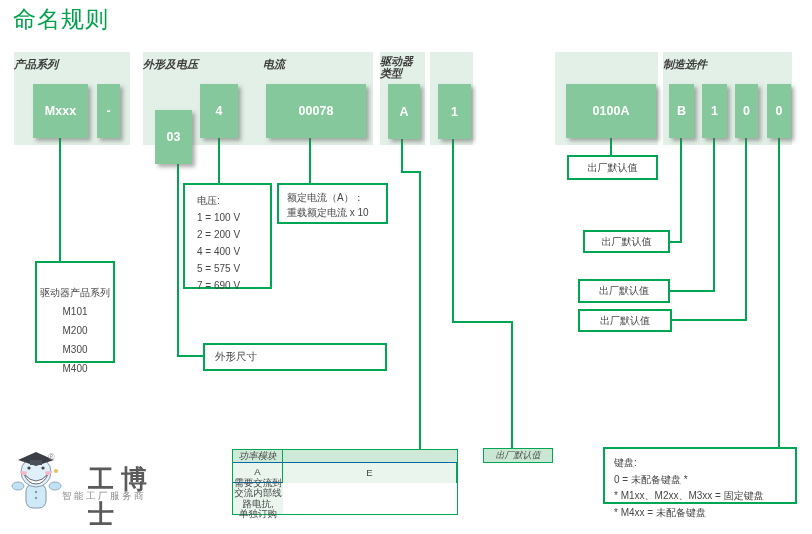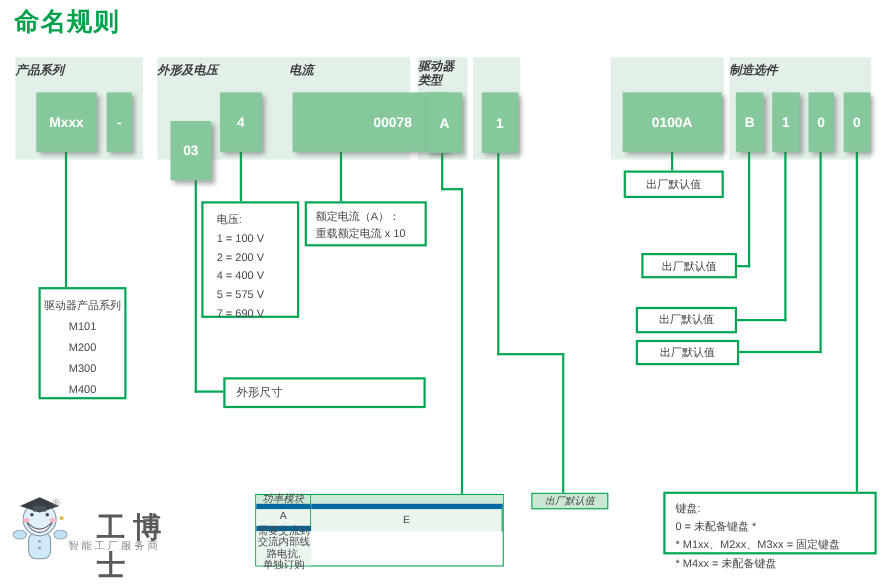--- a/index.html
+++ b/index.html
@@ -1,21 +1,21 @@
 <!DOCTYPE html>
 <html><head>
 <meta charset="utf-8">
 <style>
   html,body{margin:0;padding:0;background:#fff;}
   #stage{
     position:relative;width:812px;height:534px;background:#ffffff;
     font-family:"Liberation Sans","DejaVu Sans",sans-serif;overflow:hidden;
   }
   .title{
-    position:absolute;left:13px;top:4px;font-size:23px;font-weight:bold;
+    position:absolute;left:13px;top:4px;font-size:23px;font-weight:normal;
     color:#00a14b;letter-spacing:1px;text-align:right;
   }
   .panel{position:absolute;top:52px;height:93px;background:#e3f0e7;}
   .plabel{
     position:absolute;top:6px;width:100%;text-align:left;
     font-size:11px;font-weight:bold;font-style:italic;color:#3c3c3c;line-height:12px;
   }
   .gbox{
     position:absolute;top:84px;height:54px;background:#84c89c;color:#ffffff;
     font-weight:bold;font-size:12.5px;display:flex;align-items:center;justify-content:center;
@@ -34,21 +34,21 @@
     display:flex;align-items:center;justify-content:center;
     font-size:9px;font-style:italic;color:#474747;
   }
   .ntable{
     position:absolute;left:232px;top:449px;width:226px;
     border:1.5px solid #00a651;box-sizing:border-box;
     display:grid;grid-template-columns:50px 1fr;grid-template-rows:13px 20px 31px;
     font-size:9.5px;color:#474747;
   }
   .ntable .cell{
-    border-right:1px solid #00a651;border-bottom:5px solid #0369a1;
+    border-right:1px solid #00a651;border-bottom:1px solid #0369a1;
     display:flex;align-items:center;justify-content:center;text-align:center;
     background:#eaf5ee;line-height:10.5px;box-sizing:border-box;
   }
   .ntable .hdr{background:#cfe9d8;font-style:italic;}
   .ntable .last-col{border-right:none;}
   .ntable .last-row{border-bottom:none;}
   .co-text{line-height:17px;}
   .logo{position:absolute;left:8px;top:446px;width:160px;height:82px;color:#8a8a8a;}
   .logo-name{
     position:absolute;left:52px;top:16px;font-size:26px;font-weight:bold;color:#5a5a5a;
@@ -101,30 +101,30 @@
   <div class="vline" style="left:713px;top:138px;height:154px;"></div>
   <div class="hline" style="left:669px;top:290px;width:46px;"></div>
   <div class="vline" style="left:745px;top:138px;height:183px;"></div>
   <div class="hline" style="left:671px;top:319px;width:76px;"></div>
   <div class="vline" style="left:778px;top:138px;height:311px;"></div>
 
   <div class="gbox" style="left:33px;width:55px;">Mxxx</div>
   <div class="gbox" style="left:97px;width:23px;">-</div>
   <div class="gbox" style="left:155px;width:37px;margin-top:26px;">03</div>
   <div class="gbox" style="left:200px;width:38px;">4</div>
-  <div class="gbox" style="left:266px;width:100px;padding-left:41px;">00078</div>
+  <div class="gbox" style="left:266px;width:100px;">00078</div>
   <div class="gbox" style="left:388px;width:32px;height:55px;">A</div>
   <div class="gbox" style="left:438px;width:33px;height:55px;">1</div>
   <div class="gbox" style="left:566px;width:90px;">0100A</div>
   <div class="gbox" style="left:669px;width:25px;">B</div>
   <div class="gbox" style="left:702px;width:25px;">1</div>
   <div class="gbox" style="left:735px;width:23px;">0</div>
   <div class="gbox" style="left:767px;width:24px;">0</div>
 
-  <div class="callout" style="left:35px;top:261px;width:80px;height:102px;text-align:center;padding-top:6px;line-height:19px;">
+  <div class="callout" style="left:35px;top:261px;width:80px;height:102px;text-align:center;padding-top:20px;line-height:19px;">
     <div>驱动器产品系列</div>
     <div>M101</div>
     <div>M200</div>
     <div>M300</div>
     <div>M400</div>
   </div>
 
   <div class="callout co-text" style="left:183px;top:183px;width:89px;height:106px;padding:7px 0 0 12px;">
     <div>电压:</div>
     <div>1 = 100 V</div>

